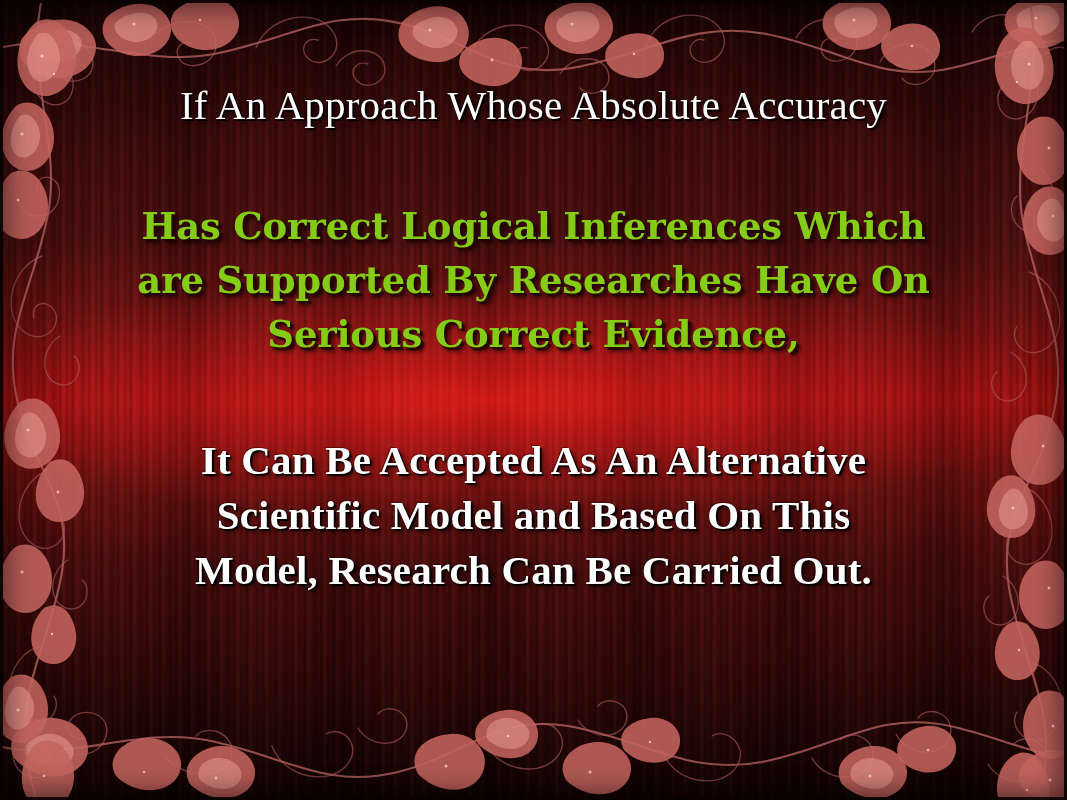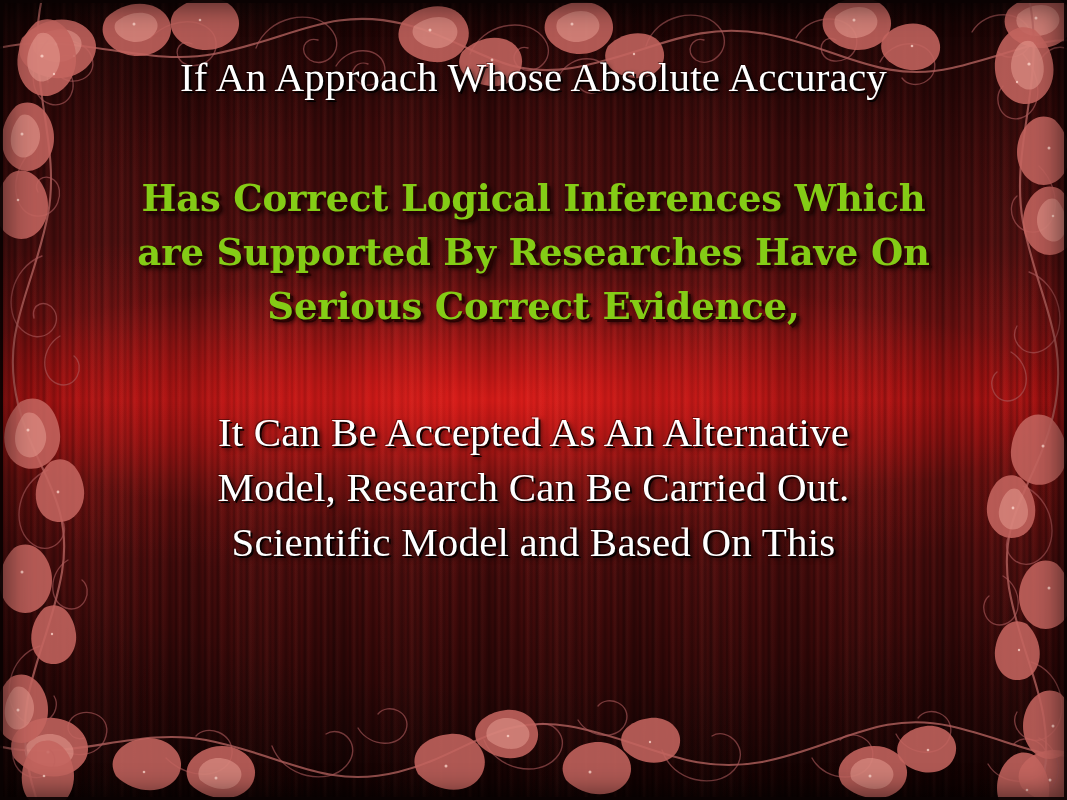--- a/index.html
+++ b/index.html
@@ -169,23 +169,23 @@
     line-height: 54px;
     letter-spacing: -0.2px;
     text-shadow:
        3px 3px 0 rgba(40,3,3,0.95),
        4px 4px 4px rgba(0,0,0,0.75),
        1px 1px 0 rgba(60,6,6,0.9);
   }
 
   .line { display: block; white-space: nowrap; }
 
-  #block-top    { margin-top: 50px; }
+  #block-top    { margin-top: 78px; }
   #block-middle { margin-top: 66px; }
-  #block-bottom { margin-top: 72px; }
+  #block-bottom { margin-top: 72px; font-weight: bold; }
 </style>
 </head>
 <body>
 
 <div id="slide">
 
   <div class="bg-base"></div>
   <div class="bg-grain"></div>
   <div class="bg-glow"></div>
   <div class="bg-vignette"></div>
@@ -380,18 +380,18 @@
     </div>
 
     <div class="block para-yellow" id="block-middle">
       <span class="line">Has Correct Logical Inferences Which</span>
       <span class="line">are Supported By Researches Have On</span>
       <span class="line">Serious Correct Evidence,</span>
     </div>
 
     <div class="block para-white" id="block-bottom">
       <span class="line">It Can Be Accepted As An Alternative</span>
+      <span class="line">Scientific Model and Based On This</span>
       <span class="line">Model, Research Can Be Carried Out.</span>
-      <span class="line">Scientific Model and Based On This</span>
     </div>
 
   </div>
 </div>
 
 </body></html>

